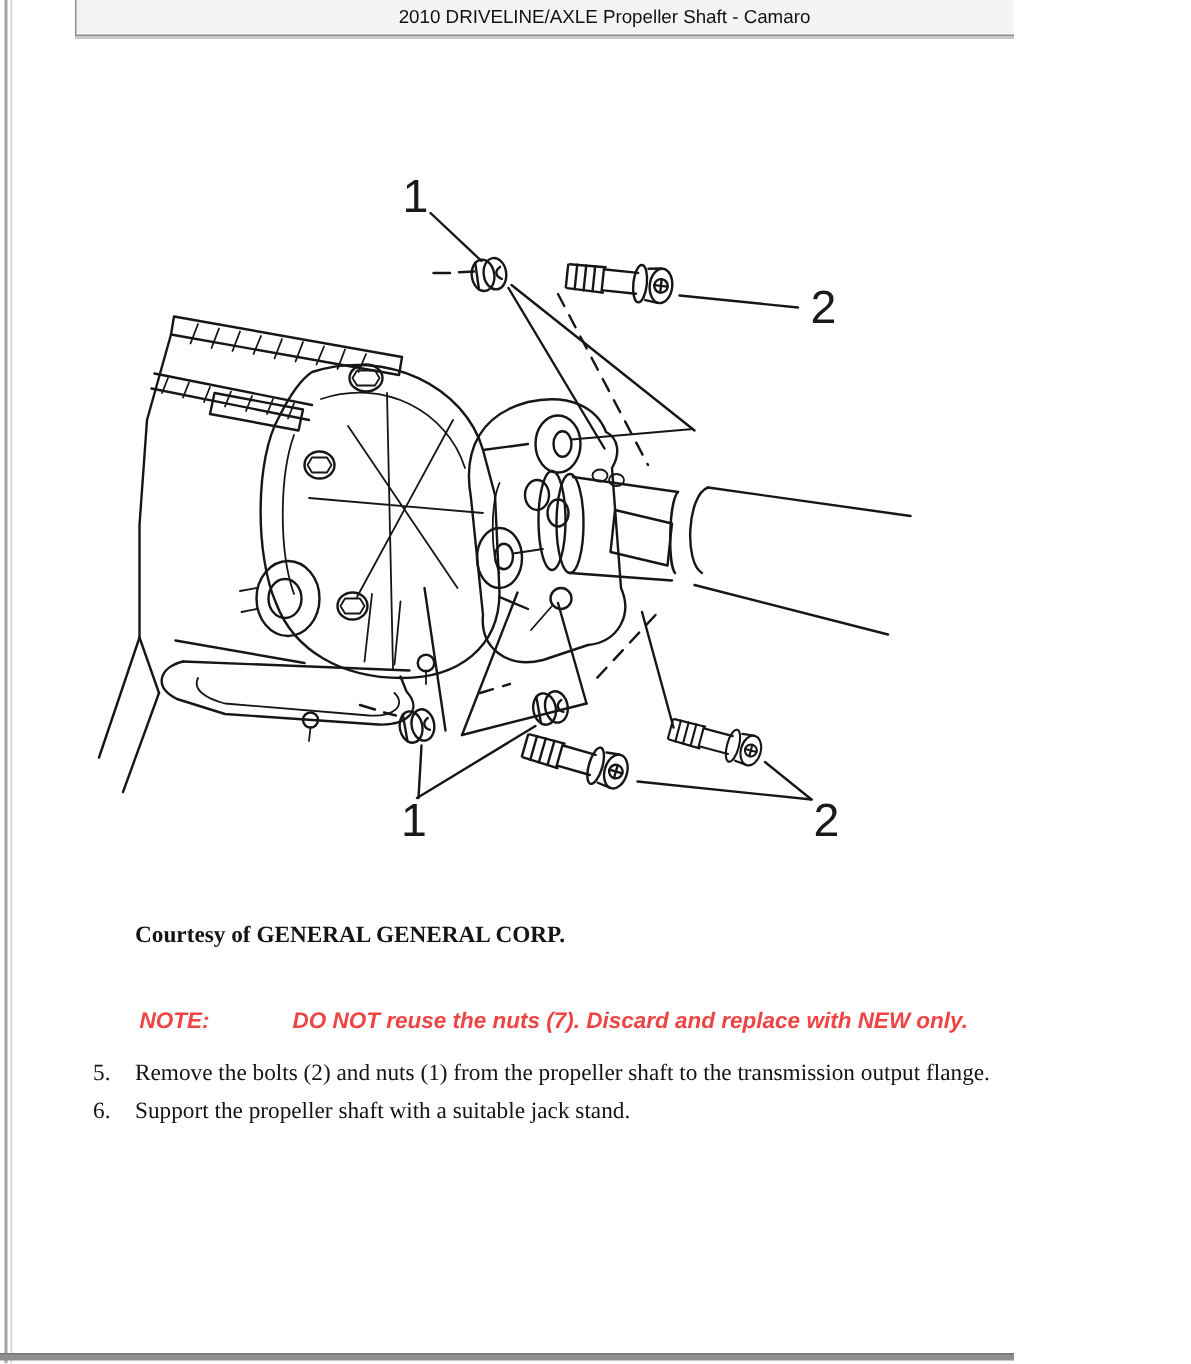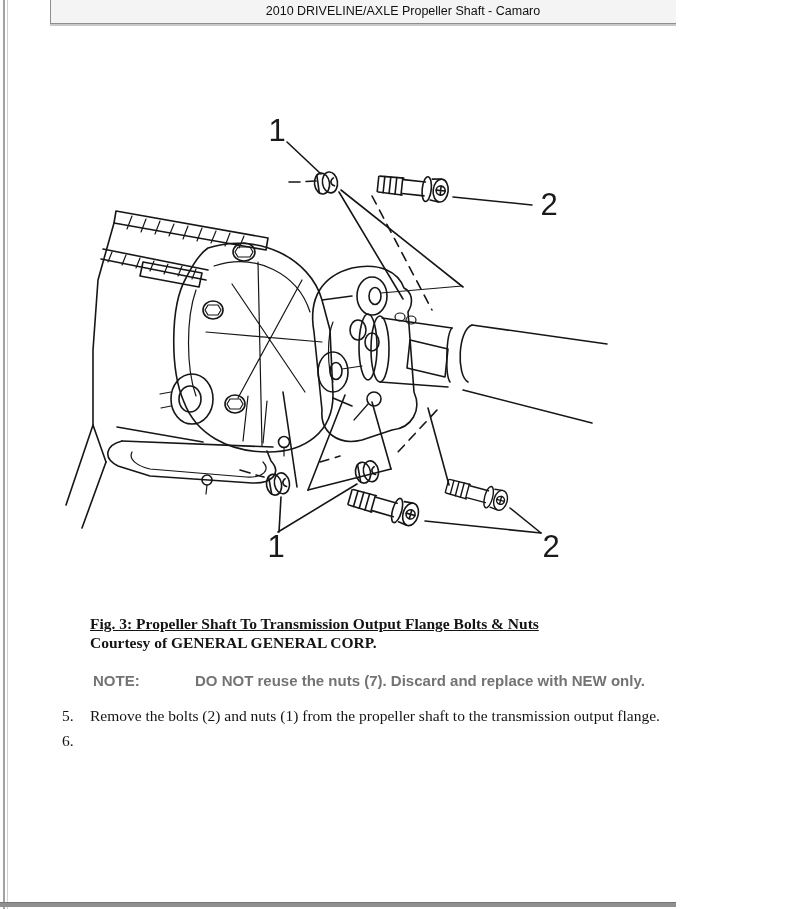--- a/index.html
+++ b/index.html
@@ -18,21 +18,21 @@
   svg.diagram{position:absolute;left:0;top:0;width:794px;height:612px;pointer-events:none;}
   .ln{stroke:#161616;fill:none;stroke-width:1.6;stroke-linecap:round;stroke-linejoin:round;}
   .ln-fine{stroke:#161616;fill:none;stroke-width:1.2;stroke-linecap:round;stroke-linejoin:round;}
   .dash{stroke-dasharray:9 7;}
   .callout-num{fill:#1a1a1a;stroke:none;font-family:"Liberation Sans", sans-serif;font-size:31px;}
 
   .fig-caption{position:absolute;left:90px;top:614px;font-weight:bold;font-size:15.5px;line-height:19px;}
   .fig-caption .line1{text-decoration:underline;}
 
   .note-row{position:absolute;left:93px;top:672px;display:flex;
-      font-family:"Liberation Sans", sans-serif;font-weight:bold;font-size:15px;color:#737373;}
+      font-family:"Liberation Sans", sans-serif;font-weight:bold;font-size:15px;color:#ef4444;font-style:italic;}
   .note-row .note-label{width:102px;flex:0 0 102px;}
 
   .steps{position:absolute;left:62px;top:707px;font-size:15.5px;line-height:18px;}
   .step{display:flex;margin-bottom:7px;}
   .step .step-number{width:28px;flex:0 0 28px;}
 </style>
 </head>
 <body>
 
 <div id="page">
@@ -173,32 +173,32 @@
         <use href="#bolt-shape"></use>
       </g>
 
     <text class="callout-num" x="277" y="141" text-anchor="middle">1</text>
     <text class="callout-num" x="549" y="215" text-anchor="middle">2</text>
     <text class="callout-num" x="276" y="557" text-anchor="middle">1</text>
     <text class="callout-num" x="551" y="557" text-anchor="middle">2</text>
   </svg>
 
   <div class="fig-caption">
-    <div class="line1">Fig. 3: Propeller Shaft To Transmission Output Flange Bolts &amp; Nuts</div>
     <div class="line2">Courtesy of GENERAL GENERAL CORP.</div>
   </div>
 
   <div class="note-row">
     <div class="note-label">NOTE:</div>
     <div class="note-text">DO NOT reuse the nuts (7). Discard and replace with NEW only.</div>
   </div>
 
   <div class="steps">
     <div class="step">
       <div class="step-number">5.</div>
       <div class="step-text">Remove the bolts (2) and nuts (1) from the propeller shaft to the transmission output flange.</div>
     </div>
     <div class="step">
       <div class="step-number">6.</div>
+      <div class="step-text">Support the propeller shaft with a suitable jack stand.</div>
     </div>
   </div>
 
 </div>
 
 </body></html>

